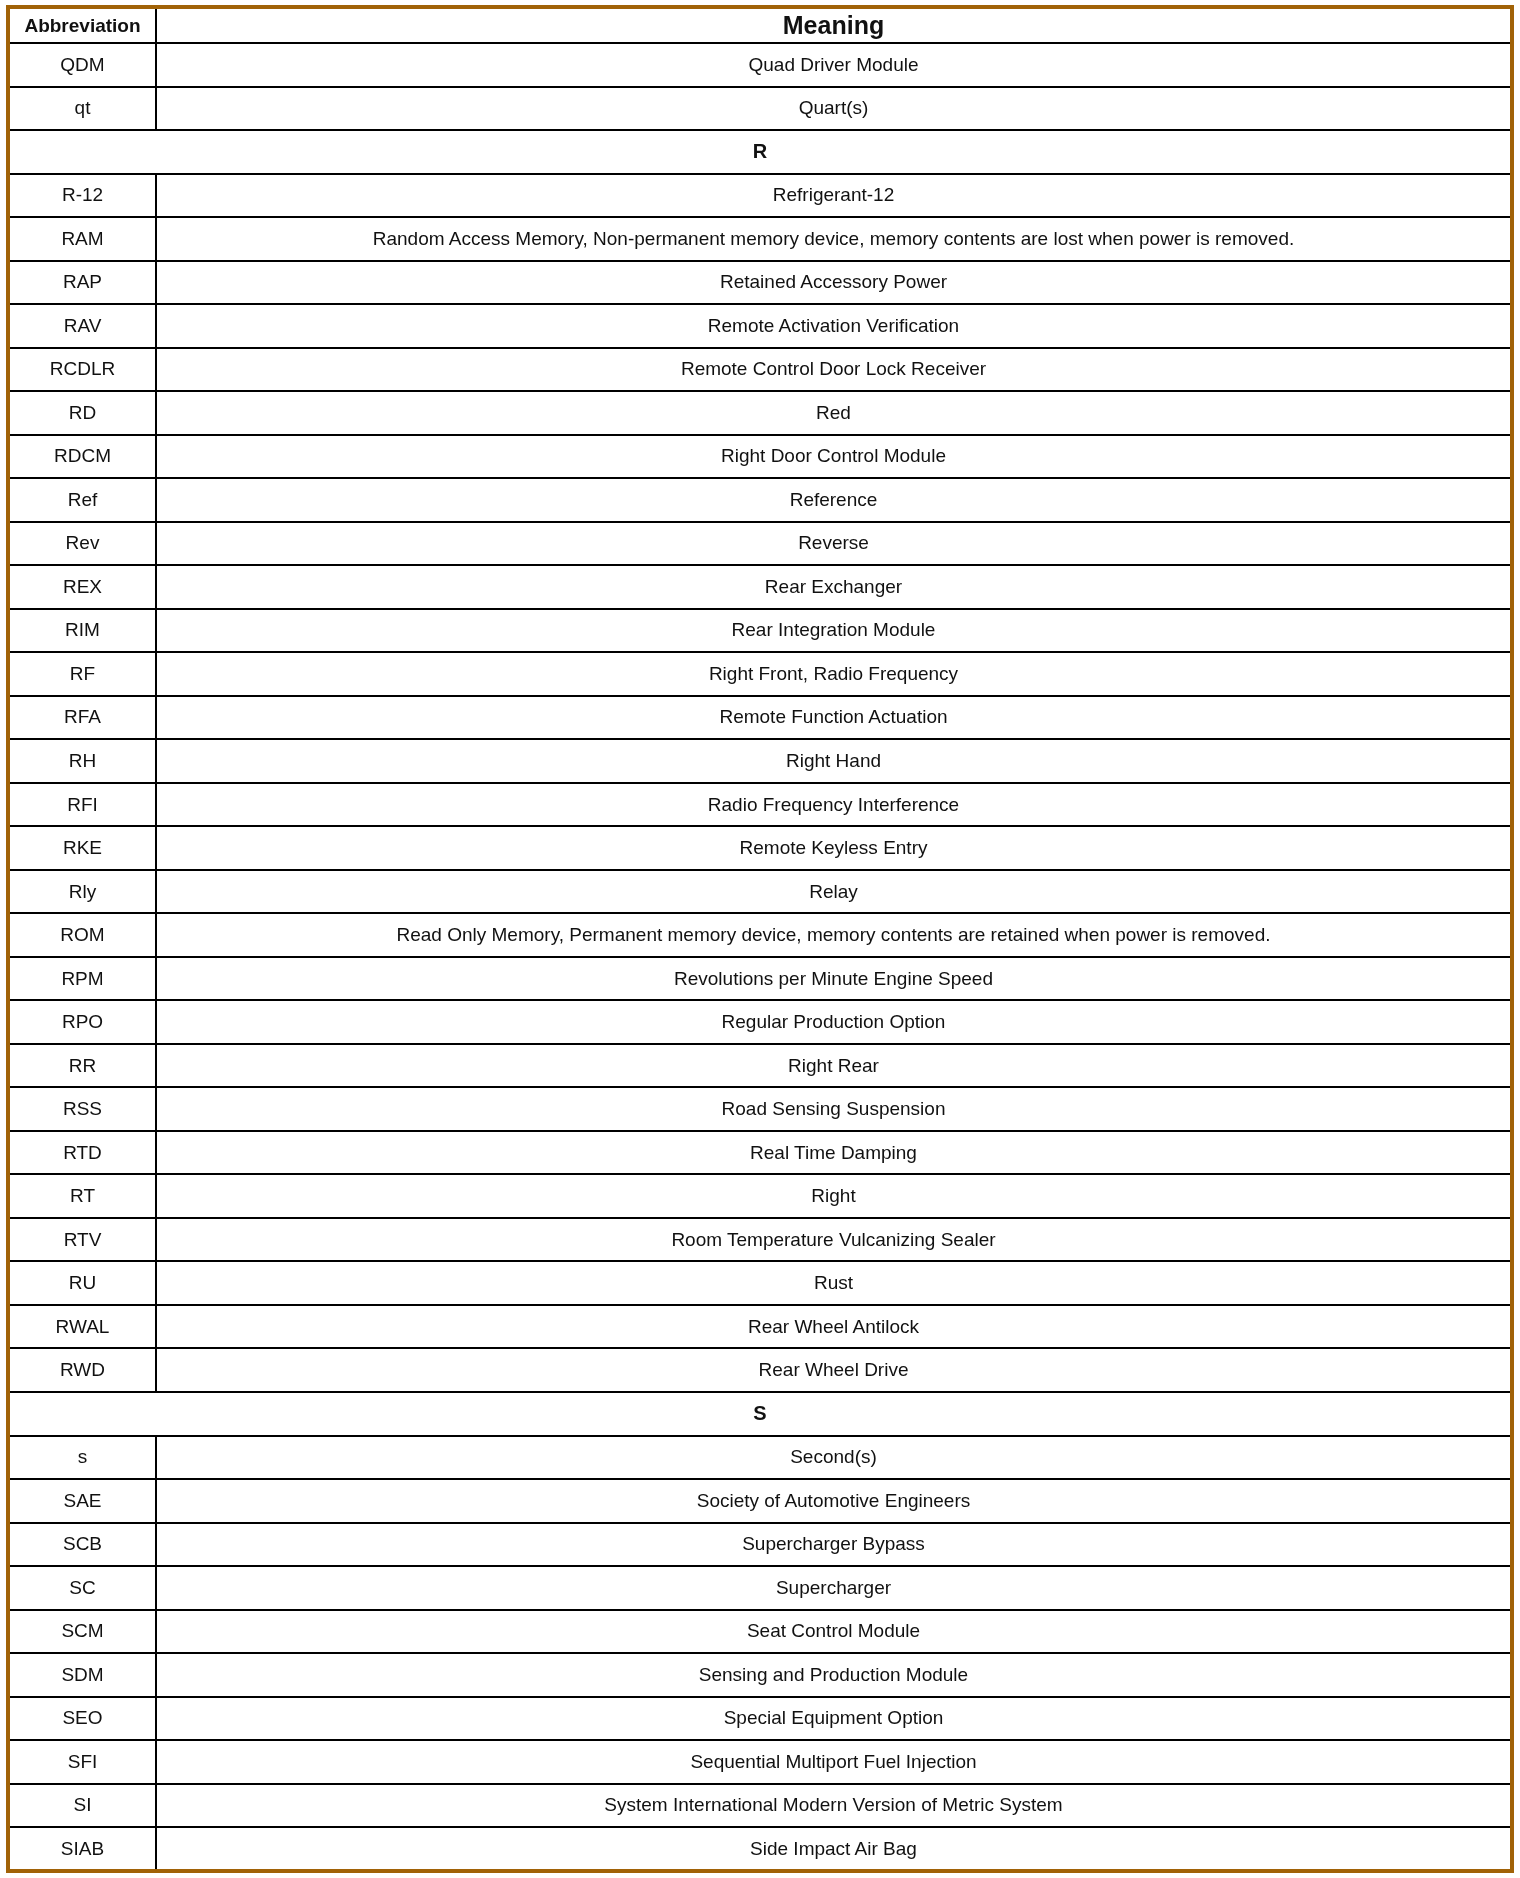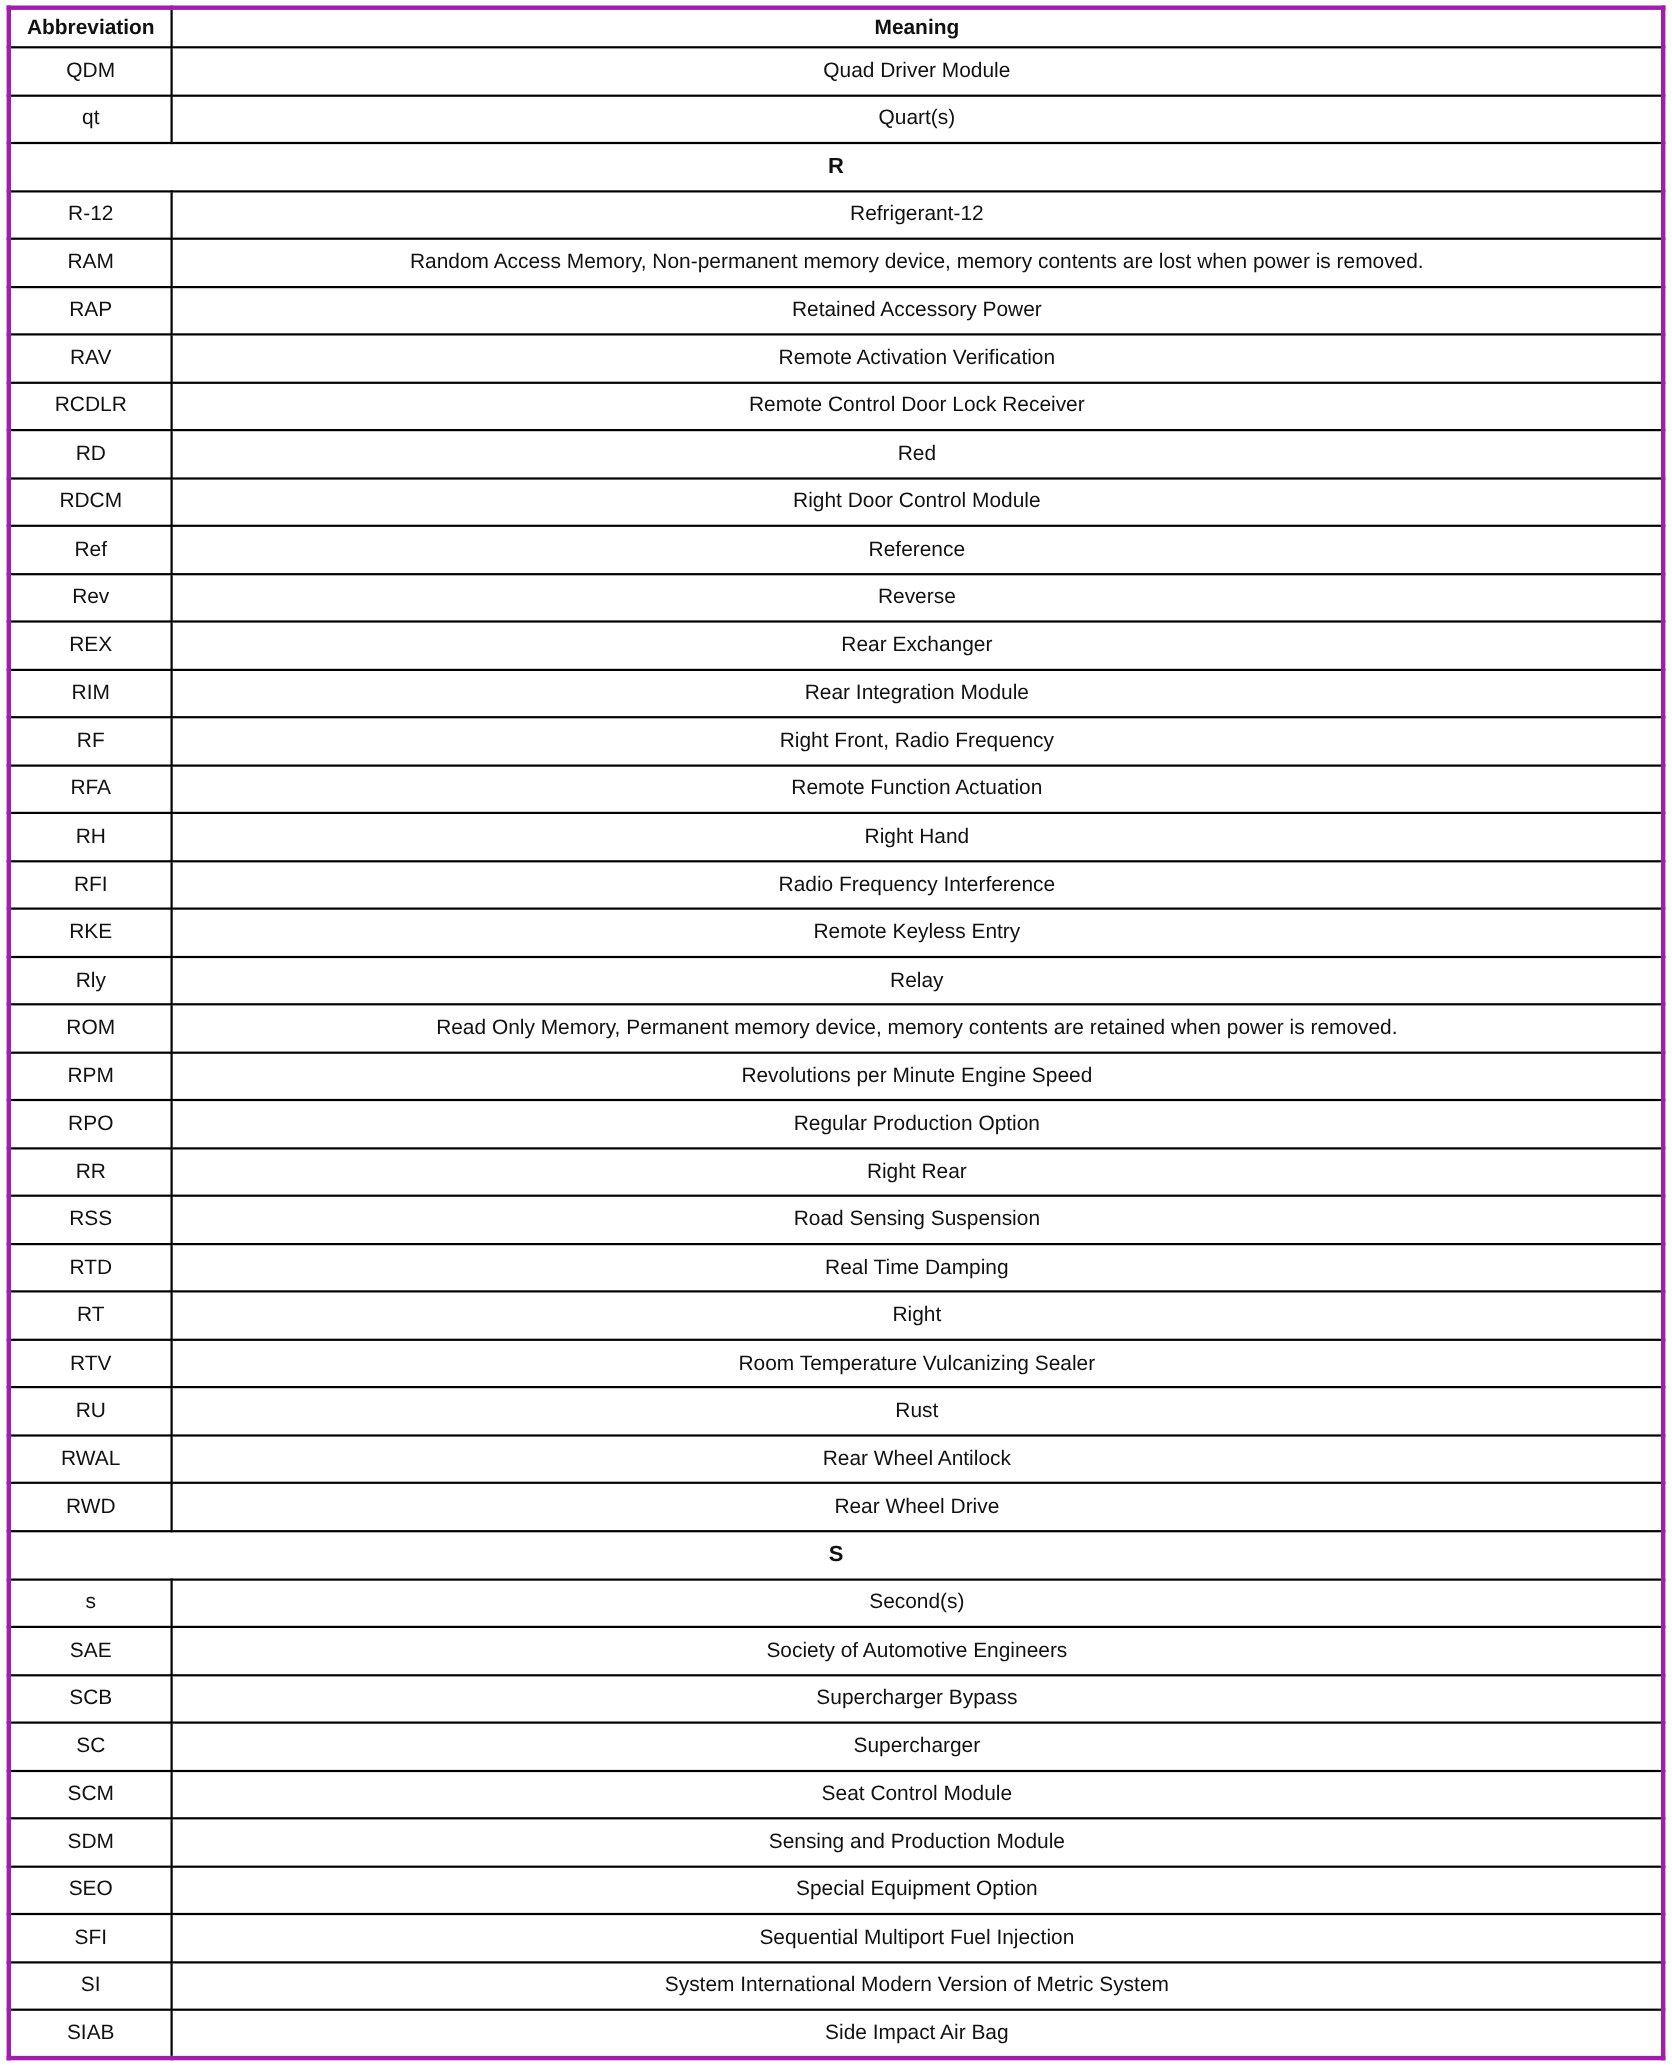--- a/index.html
+++ b/index.html
@@ -12,21 +12,21 @@
     height: 1878px;
     box-sizing: border-box;
     padding: 5px 6px;
     background: #ffffff;
     font-family: "Liberation Sans", "DejaVu Sans", sans-serif;
   }
   table.abbr-table {
     width: 100%;
     height: 100%;
     border-collapse: collapse;
-    border: 4px solid #a21caf;
+    border: 4px solid #a16207;
     table-layout: fixed;
     font-size: 19px;
     color: #111111;
   }
   table.abbr-table th,
   table.abbr-table td {
     border: 2px solid #000000;
     padding: 2px 8px;
     height: 36px;
     box-sizing: border-box;
@@ -35,21 +35,21 @@
   }
   th.header-abbr {
     width: 148px;
     text-align: center;
     font-weight: bold;
     font-size: 19px;
   }
   th.header-meaning {
     text-align: center;
     font-weight: bold;
-    font-size: 19px;
+    font-size: 25px;
   }
   td.abbr-cell {
     width: 148px;
     text-align: center;
   }
   td.meaning-cell {
     text-align: center;
   }
   td.section-cell {
     text-align: center;

